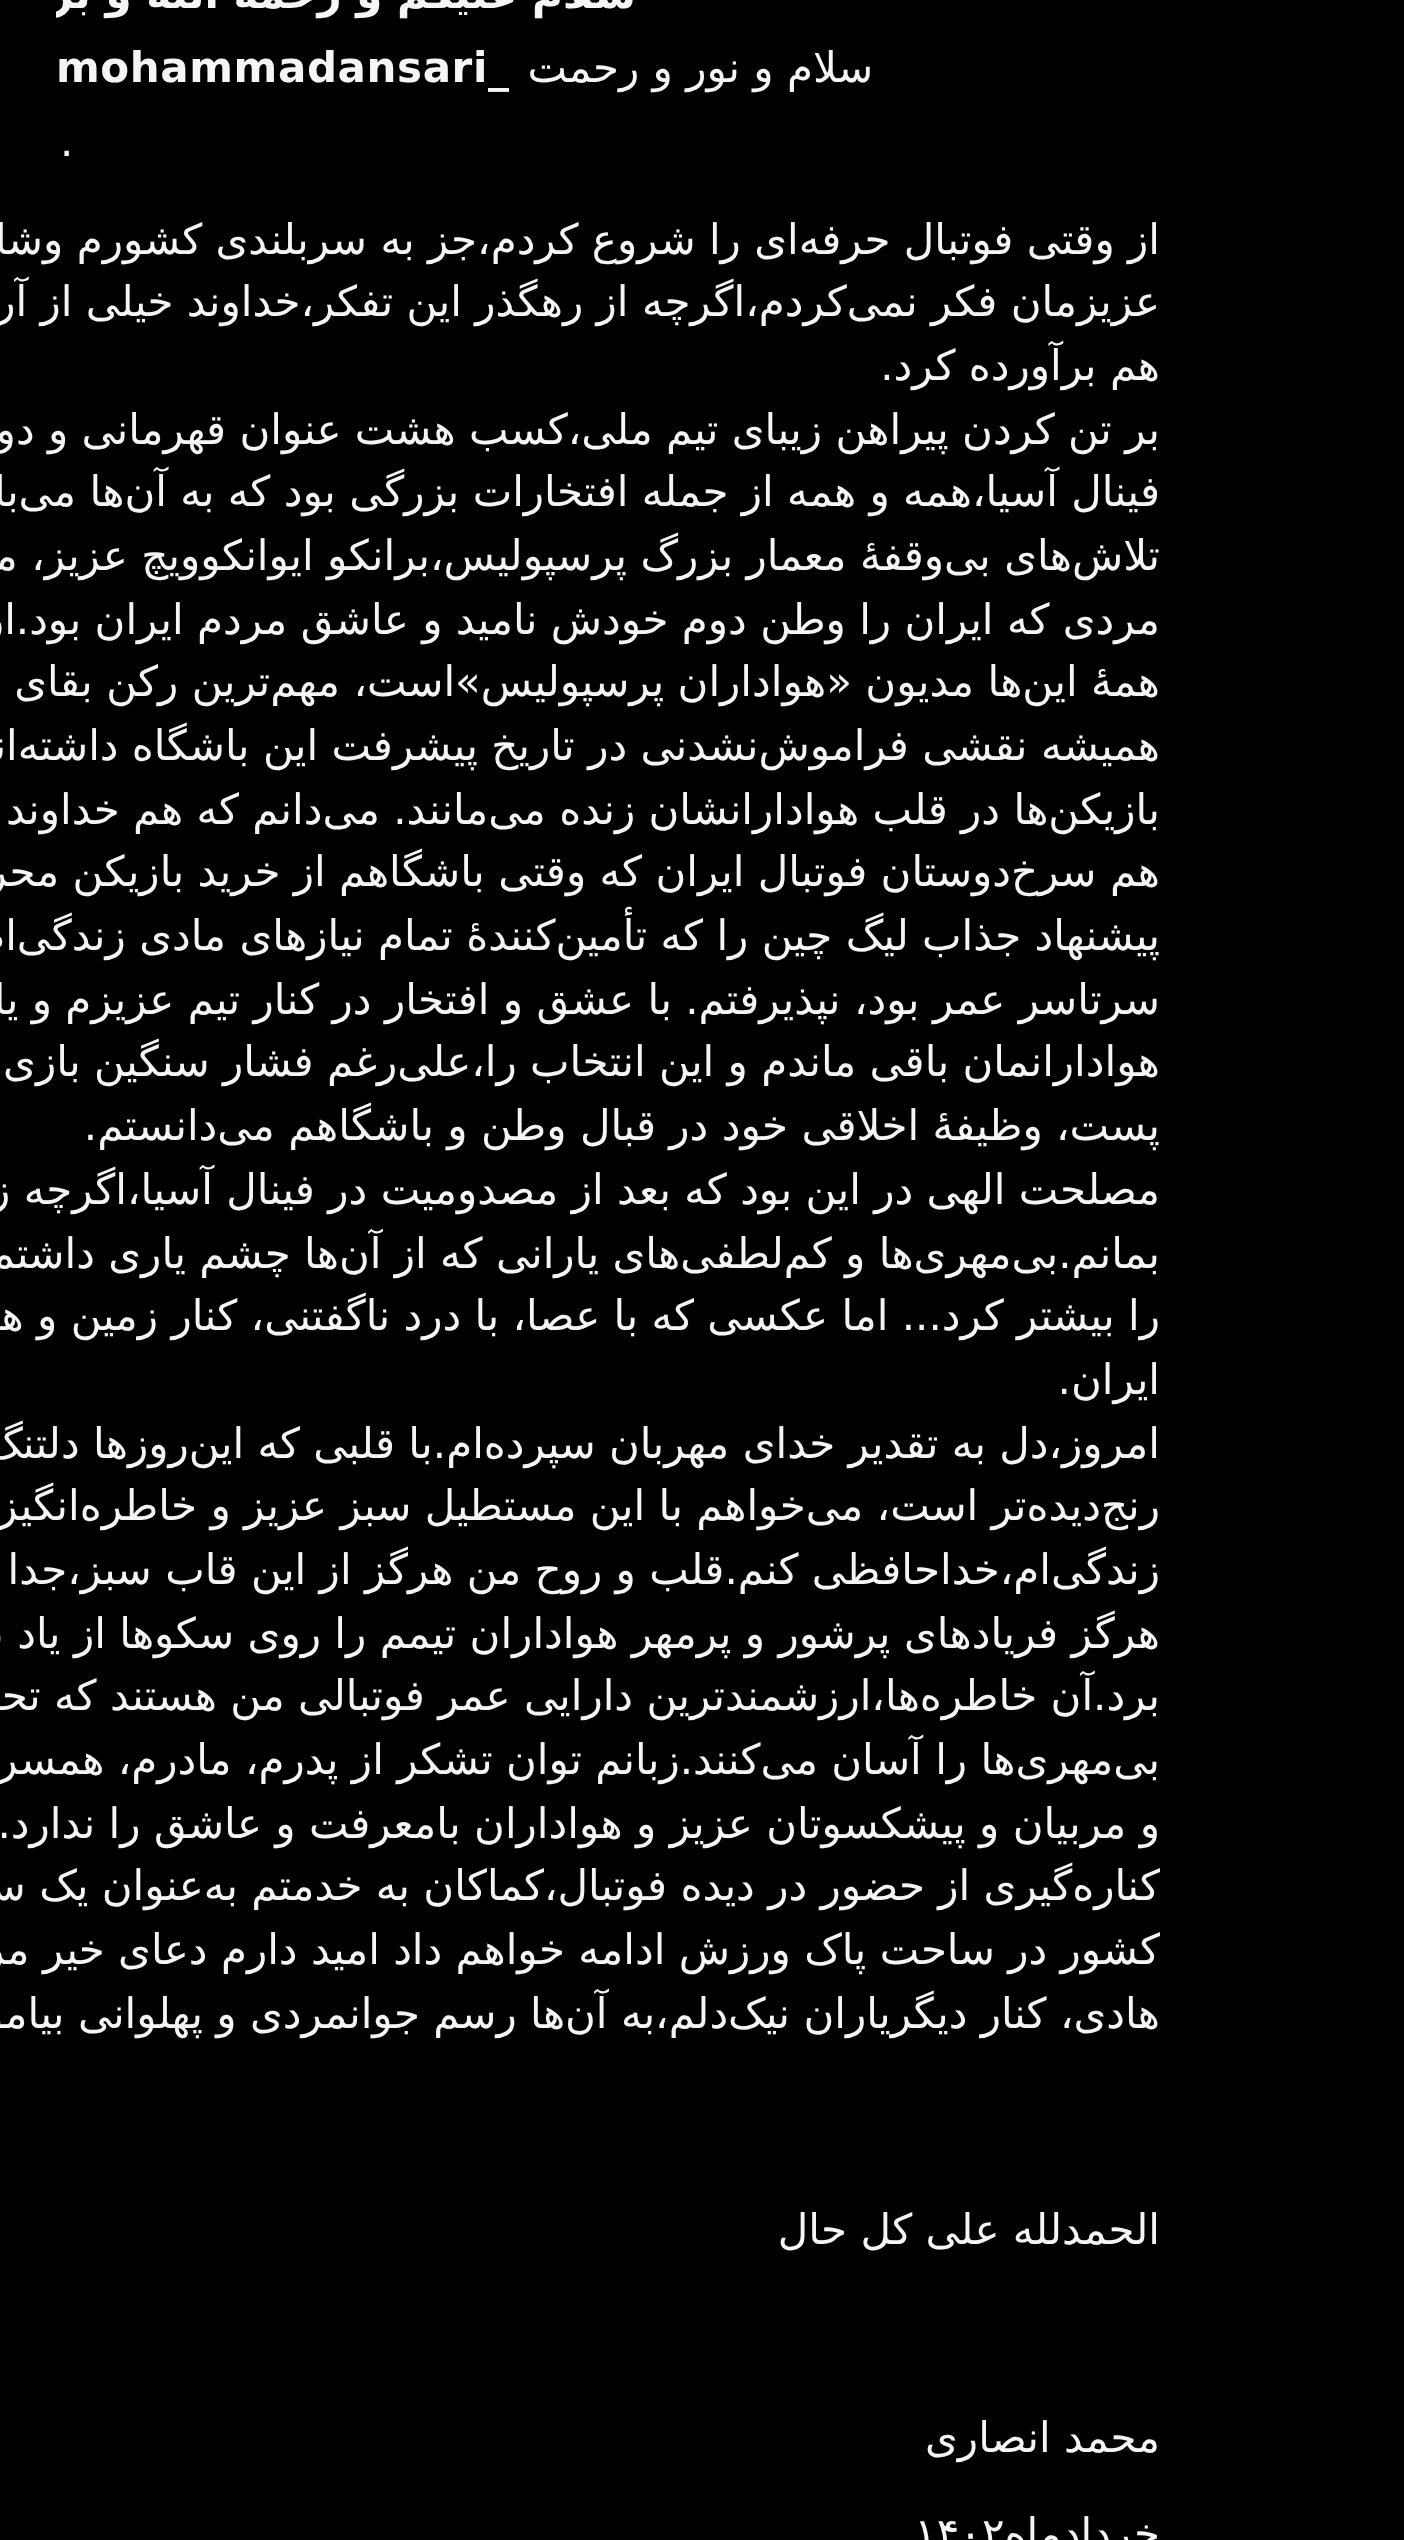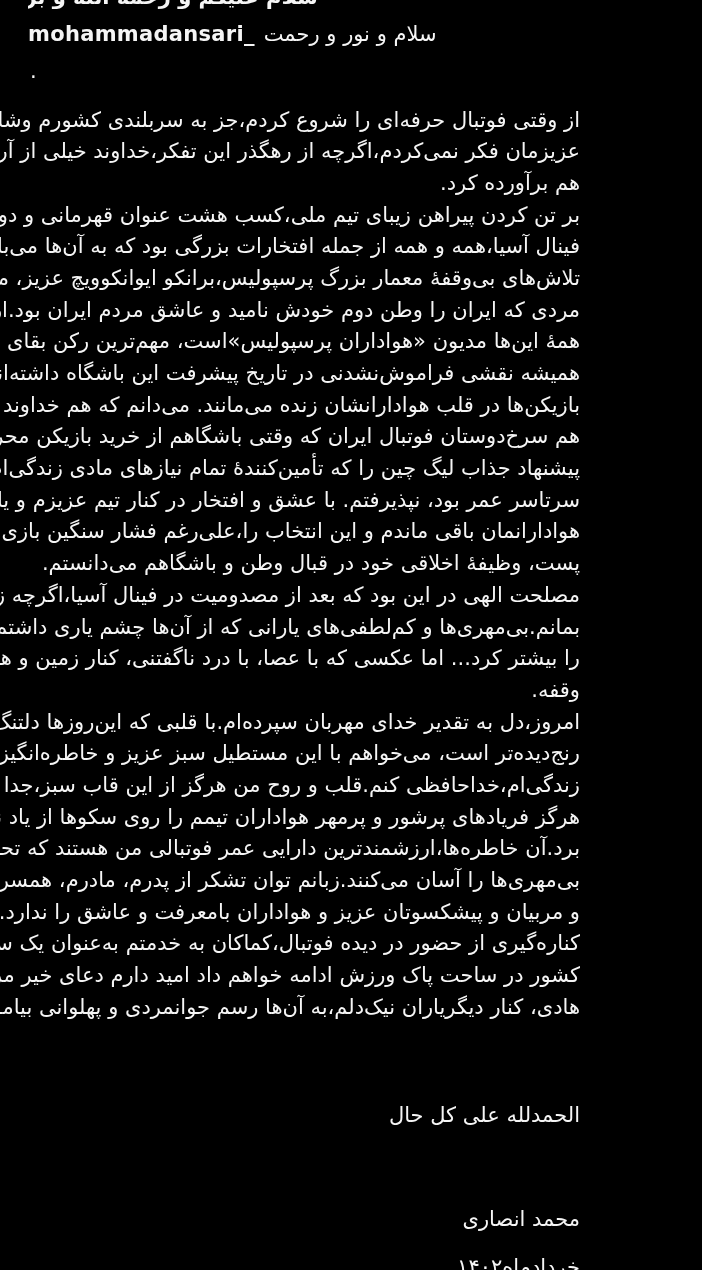--- a/index.html
+++ b/index.html
@@ -128,21 +128,21 @@
       <div class="line" dir="rtl">همیشه نقشی فراموش‌نشدنی در تاریخ پیشرفت این باشگاه داشته‌اند.</div>
       <div class="line" dir="rtl">بازیکن‌ها در قلب هوادارانشان زنده می‌مانند. می‌دانم که هم خداوند شاهد بود و</div>
       <div class="line" dir="rtl">هم سرخ‌دوستان فوتبال ایران که وقتی باشگاهم از خرید بازیکن محروم بود،</div>
       <div class="line" dir="rtl">پیشنهاد جذاب لیگ  چین را که تأمین‌کنندهٔ تمام نیازهای مادی زندگی‌ام در</div>
       <div class="line" dir="rtl">سرتاسر عمر بود، نپذیرفتم. با عشق و افتخار در کنار تیم عزیزم و یاران فداکار و</div>
       <div class="line" dir="rtl">هوادارانمان باقی ماندم و این انتخاب را،علی‌رغم فشار سنگین بازی در چند</div>
       <div class="line" dir="rtl">پست، وظیفهٔ اخلاقی خود در قبال وطن و باشگاهم می‌دانستم.</div>
       <div class="line" dir="rtl">مصلحت الهی در این بود که بعد از مصدومیت در فینال آسیا،اگرچه زمین چمن</div>
       <div class="line" dir="rtl">بمانم.بی‌مهری‌ها و کم‌لطفی‌های یارانی که از آن‌ها چشم یاری داشتم، رنج دلتنگی</div>
       <div class="line" dir="rtl">را بیشتر کرد... اما عکسی که با عصا، با درد ناگفتنی، کنار زمین و همراه</div>
-      <div class="line" dir="rtl">وقفه.</div>
+      <div class="line" dir="rtl">ایران.</div>
       <div class="line" dir="rtl">امروز،دل به تقدیر خدای مهربان سپرده‌ام.با قلبی که این‌روزها دلتنگ‌تر و</div>
       <div class="line" dir="rtl">رنج‌دیده‌تر است،  می‌خواهم با این مستطیل سبز عزیز و خاطره‌انگیز</div>
       <div class="line" dir="rtl">زندگی‌ام،خداحافظی کنم.قلب و روح من هرگز از این قاب سبز،جدا نخواهد شد.</div>
       <div class="line" dir="rtl">هرگز فریادهای پرشور و پرمهر هواداران تیمم را روی سکوها از یاد نخواهم</div>
       <div class="line" dir="rtl">برد.آن خاطره‌ها،ارزشمندترین دارایی عمر فوتبالی من هستند که تحمل</div>
       <div class="line" dir="rtl">بی‌مهری‌ها را آسان می‌کنند.زبانم توان تشکر از پدرم، مادرم، همسرم، همهٔ اساتید</div>
       <div class="line" dir="rtl">و مربیان و پیشکسوتان عزیز و هواداران بامعرفت و عاشق را ندارد.به موازات</div>
       <div class="line" dir="rtl">کناره‌گیری از حضور در دیده فوتبال،کماکان به خدمتم به‌عنوان یک سرباز کوچک</div>
       <div class="line" dir="rtl">کشور در ساحت پاک ورزش ادامه خواهم داد امید دارم دعای خیر مردم،بدرقهٔ</div>
       <div class="line" dir="rtl">هادی، کنار دیگریاران نیک‌دلم،به آن‌ها رسم جوانمردی و پهلوانی بیاموزم.</div>

